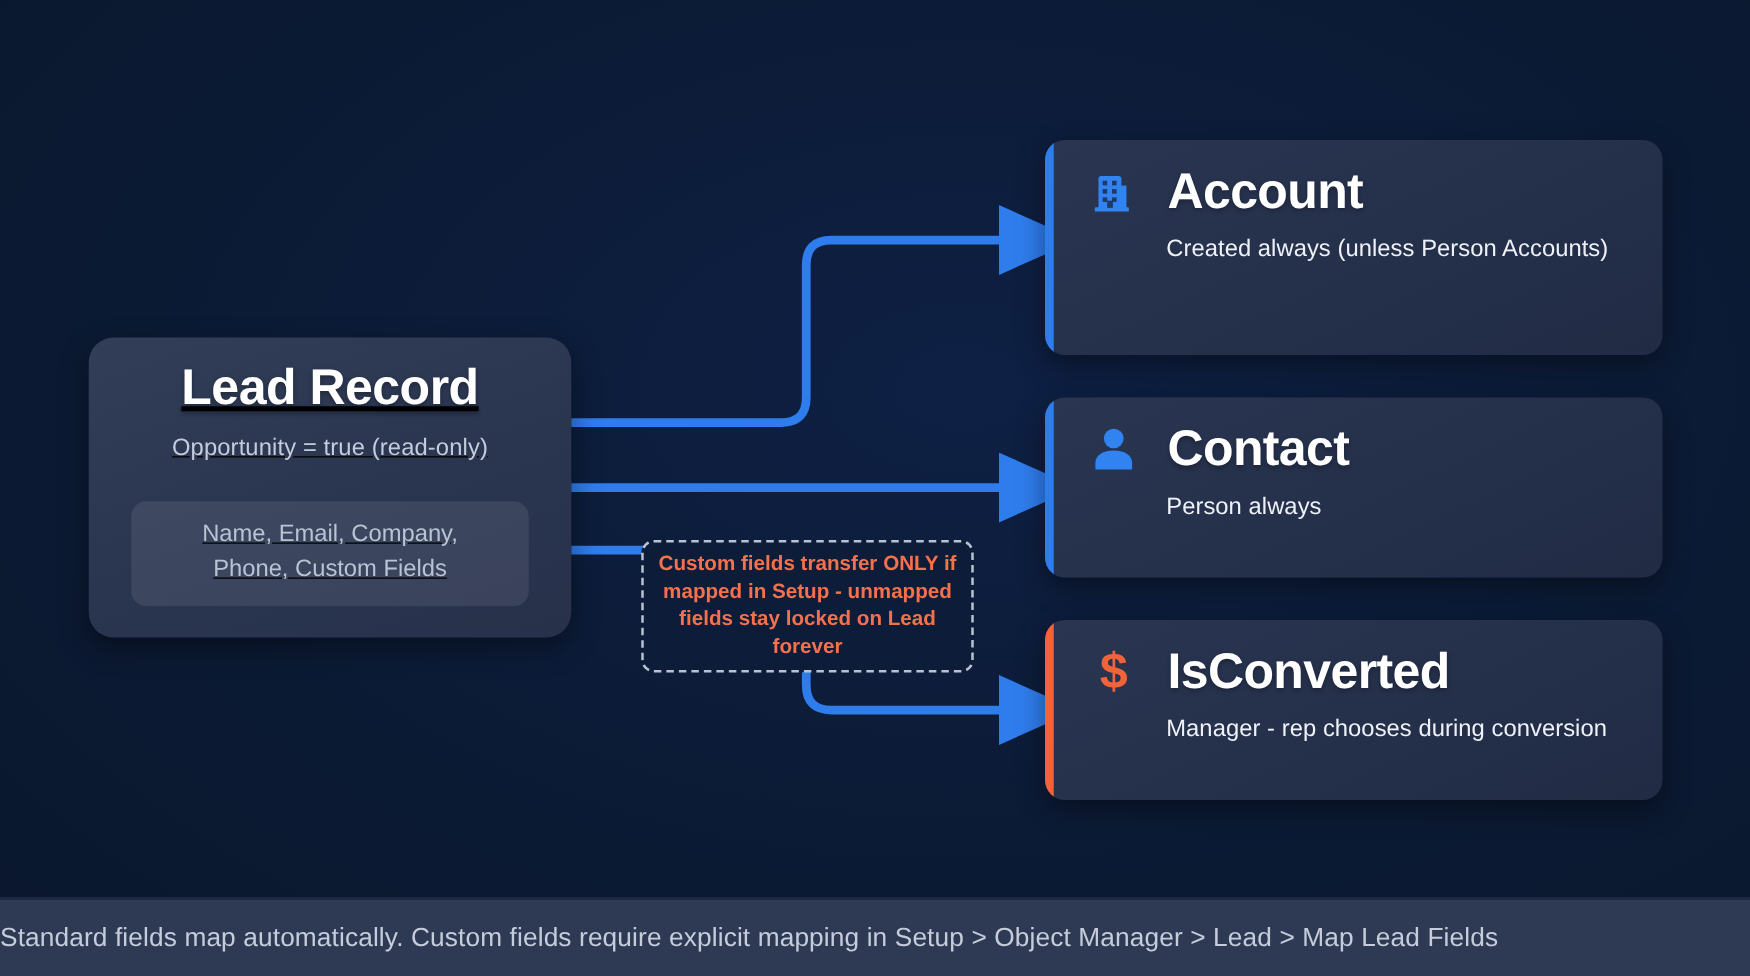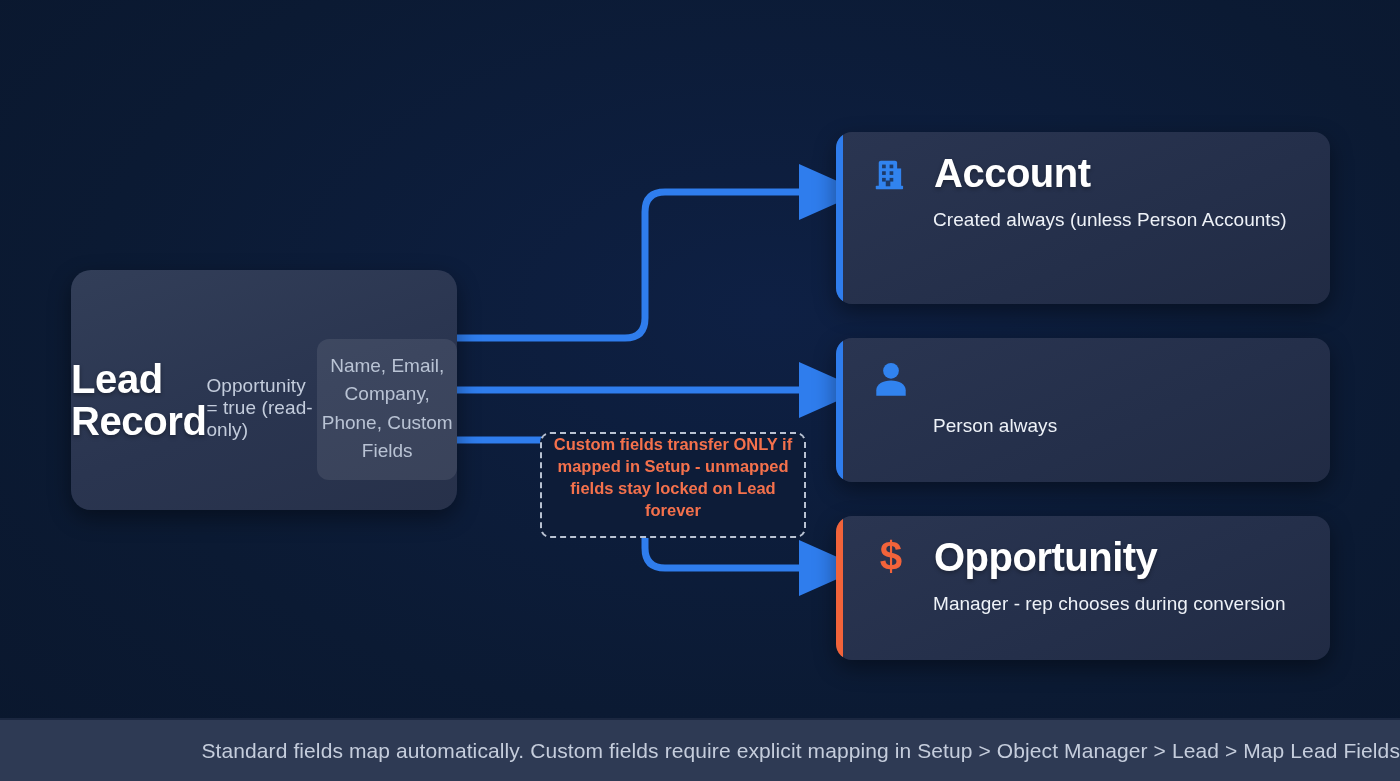--- a/index.html
+++ b/index.html
@@ -41,56 +41,56 @@
 
   
   #lead-card {
     left: 71px;
     top: 270px;
     width: 386px;
     height: 240px;
     background: linear-gradient(160deg, #323e58 0%, #2a3550 55%, #27314a 100%);
     border-radius: 20px;
     display: flex;
-    flex-direction: row;
+    flex-direction: column;
     align-items: center;
     padding-top: 19px;
+    text-decoration: underline;
   }
   #lead-title {
     font-size: 40px;
     font-weight: bold;
     color: #ffffff;
     letter-spacing: -0.4px;
     line-height: 1.05;
     text-shadow: 0 2px 4px rgba(0,0,0,0.35);
   }
   #lead-sub {
     margin-top: 17px;
     font-size: 19px;
     color: #c3ccdc;
     letter-spacing: 0.1px;
   }
   #lead-fields {
-    margin-top: 20px;
+    margin-top: 31px;
     width: 318px;
     padding: 13px 0 15px 0;
     border-radius: 12px;
     background: rgba(255,255,255,0.085);
     text-align: center;
     font-size: 19px;
     line-height: 1.48;
     color: #b9c3d4;
   }
 
   
   .obj-card {
     background: linear-gradient(155deg, #2a3551 0%, #242f4a 60%, #212b44 100%);
     padding: 18px 0 18px 0;
     overflow: hidden;
-    margin-top: 20px;
   }
   .accent {
     position: absolute;
     left: 0; top: 0;
     width: 7px;
     height: 100%;
     border-top-left-radius: 16px;
     border-bottom-left-radius: 16px;
   }
   .card-inner {
@@ -133,29 +133,30 @@
     flex: 0 0 46px;
   }
 
   #account-card { left: 836px; top: 112px; width: 494px; height: 172px; }
   #contact-card { left: 836px; top: 318px; width: 494px; height: 144px; }
   #opportunity-card { left: 836px; top: 496px; width: 494px; height: 144px; }
 
   
   #note {
     position: absolute;
-    left: 540px;
+    left: 513px;
     top: 432px;
     width: 262px;
     height: 102px;
     border: 2px dashed #b9c2d2;
     border-radius: 10px;
     z-index: 4;
     background: #0d1c38;
     display: flex;
+    align-items: center;
     justify-content: center;
   }
   #note-text {
     font-size: 16.5px;
     font-weight: bold;
     line-height: 1.33;
     color: #f4714c;
     text-align: center;
     padding: 0 10px;
   }
@@ -164,21 +165,21 @@
   #footer {
     position: absolute;
     left: 0;
     bottom: 0;
     width: 1400px;
     height: 61px;
     background: #2e3a54;
     border-top: 2px solid #1b2740;
     display: flex;
     align-items: center;
-    justify-content: flex-end;
+    justify-content: flex-start;
     z-index: 5;
   }
   #footer-text {
     font-size: 21px;
     color: #c5cddc;
     letter-spacing: 0.1px;
   }
 </style>
 </head>
 <body>
@@ -234,36 +235,37 @@
   <div id="contact-card" class="card obj-card">
     <div class="accent" style="background:#2f7ded;"></div>
     <div class="card-inner">
       <div class="head-row">
         <span class="icon-wrap">
           <svg width="42" height="42" viewBox="0 0 24 24" aria-hidden="true">
             <circle cx="12" cy="7.3" r="4.5" fill="#3183ef"></circle>
             <path d="M3.6 21.5v-3.1c0-3.5 3.8-5.6 8.4-5.6s8.4 2.1 8.4 5.6v3.1H3.6z" fill="#3183ef"></path>
           </svg>
         </span>
+        <span class="obj-title">Contact</span>
       </div>
       <div class="obj-line1">Person always</div>
 
     </div>
   </div>
 
   <div id="opportunity-card" class="card obj-card">
     <div class="accent" style="background:#f2633a;"></div>
     <div class="card-inner">
       <div class="head-row">
         <span class="icon-wrap">
           <svg width="42" height="42" viewBox="0 0 24 24" aria-hidden="true">
             <text x="12" y="19.6" text-anchor="middle" font-family="Liberation Sans, sans-serif" font-size="23" font-weight="bold" fill="#f2633a">$</text>
           </svg>
         </span>
-        <span class="obj-title">Opportunity</span>
+        <span class="obj-title">IsConverted</span>
       </div>
       <div class="obj-line1">Manager - rep chooses during conversion</div>
 
     </div>
   </div>
 
   <div id="note">
     <div id="note-text">Custom fields transfer ONLY if mapped in Setup - unmapped fields stay locked on Lead forever</div>
   </div>
 

